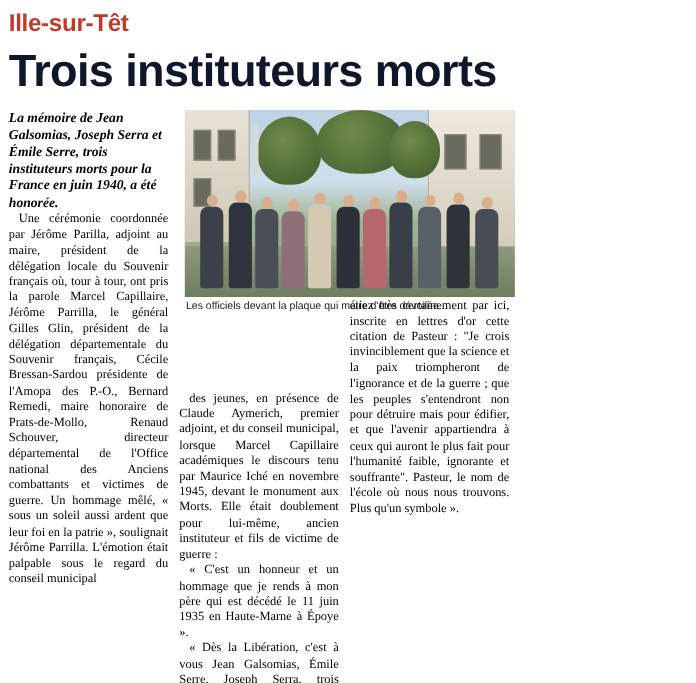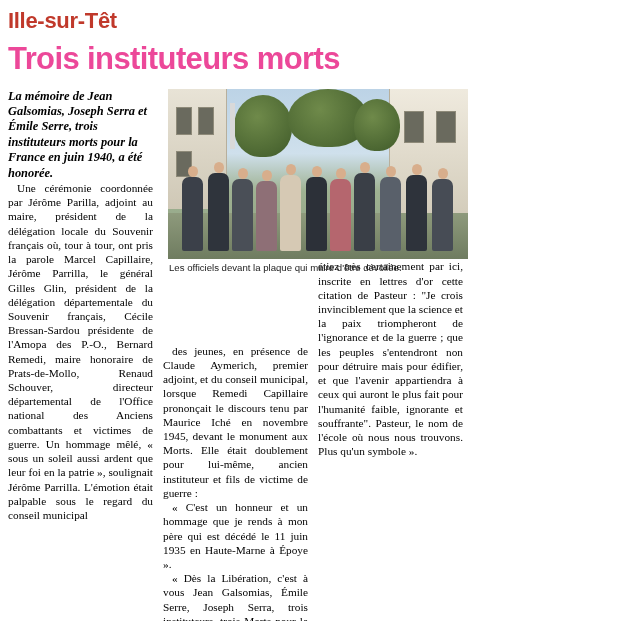--- a/index.html
+++ b/index.html
@@ -25,23 +25,23 @@
     font-family: "Liberation Sans", sans-serif;
     font-weight: bold;
     font-size: 22px;
     color: #c0392b;
     margin: 8px 0 0 8px;
     letter-spacing: -0.3px;
   }
   .headline {
     font-family: "Liberation Sans", sans-serif;
     font-weight: bold;
-    font-size: 31px;
+    font-size: 41px;
     line-height: 1.12;
-    color: #ec4899;
+    color: #0f172a;
     margin: 8px 8px 0 8px;
     letter-spacing: -0.6px;
   }
   .headline .line2 {
     display: block;
     text-align: center;
   }
   .body-area {
     margin: 12px 8px 0 8px;
     position: relative;
@@ -158,21 +158,21 @@
 
   <div class="body-area">
 
     <div class="col">
       <p class="standfirst noindent">La mémoire de Jean Galsomias, Joseph Serra et Émile Serre, trois instituteurs morts pour la France en juin 1940, a été honorée.</p>
       <p>Une cérémonie coordonnée par Jérôme Parilla, adjoint au maire, président de la délégation locale du Souvenir français où, tour à tour, ont pris la parole Marcel Capillaire, Jérôme Parrilla, le général Gilles Glin, président de la délégation départementale du Souvenir français, Cécile Bressan-Sardou présidente de l'Amopa des P.-O., Bernard Remedi, maire honoraire de Prats-de-Mollo, Renaud Schouver, directeur départemental de l'Office national des Anciens combattants et victimes de guerre. Un hommage mêlé, « sous un soleil aussi ardent que leur foi en la patrie », soulignait Jérôme Parrilla. L'émotion était palpable sous le regard du conseil municipal</p>
 
     </div>
 
     <div class="col" style="margin-top:255px;">
-      <p>des jeunes, en présence de Claude Aymerich, premier adjoint, et du conseil municipal, lorsque Remedi Capillaire prononçait le discours tenu par Maurice Iché en novembre 1945, devant le monument aux Morts. Elle était doublement pour lui-même, ancien instituteur et fils de victime de guerre :</p>
+      <p>des jeunes, en présence de Claude Aymerich, premier adjoint, et du conseil municipal, lorsque Marcel Capillaire académiques le discours tenu par Maurice Iché en novembre 1945, devant le monument aux Morts. Elle était doublement pour lui-même, ancien instituteur et fils de victime de guerre :</p>
       <p>« C'est un honneur et un hommage que je rends à mon père qui est décédé le 11 juin 1935 en Haute-Marne à Époye ».</p>
       <p>« Dès la Libération, c'est à vous Jean Galsomias, Émile Serre, Joseph Serra, trois instituteurs, trois Morts pour la France que s'adressaient ce</p>
     </div>
 
     <div class="col">
       <p>qui furent vos collègues, avançait Jérôme Parrilla. Et ils pensèrent que, au-delà de votre mort, toutes les personnes qui passent ici, professeurs des écoles, élèves doivent savoir ce que fut votre vie, ce que fut votre engagement pour l'école. Toutes les personnes qui réunies ici ce matin (samedi 16 mars, ndlr) doivent savoir que ce 11 novembre 1936, vous étiez très certainement par ici, inscrite en lettres d'or cette citation de Pasteur : "Je crois invinciblement que la science et la paix triompheront de l'ignorance et de la guerre ; que les peuples s'entendront non pour détruire mais pour édifier, et que l'avenir appartiendra à ceux qui auront le plus fait pour l'humanité faible, ignorante et souffrante". Pasteur, le nom de l'école où nous nous trouvons. Plus qu'un symbole ».</p>
     </div>
 
     <div class="clear"></div>
 

